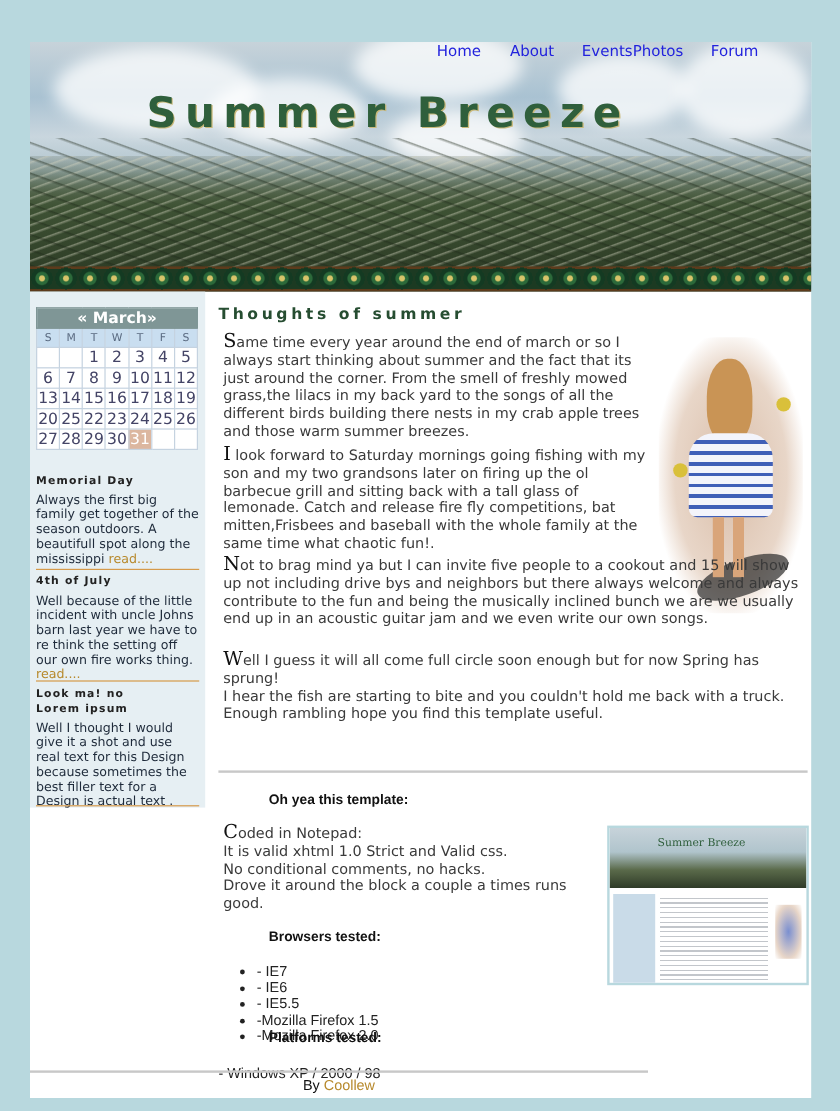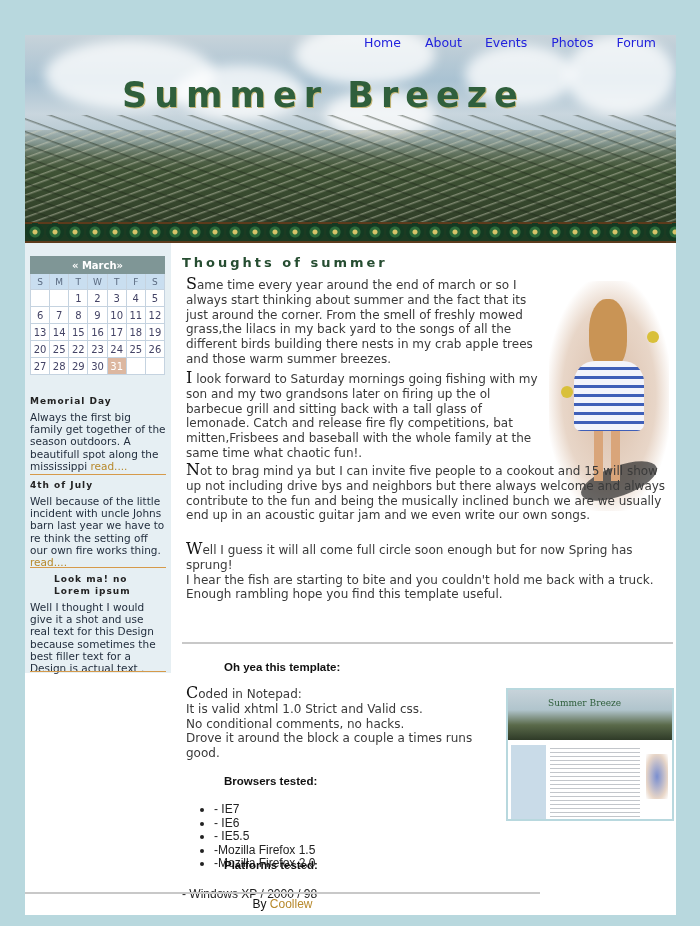--- a/index.html
+++ b/index.html
@@ -25,21 +25,21 @@
     font-size: 35px; letter-spacing: 7px; color: #2f5f3c; text-shadow: 1px 1px 0 #c9b97a; }
   #nav { position: absolute; top: 0; left: 330px; height: 16px; display: flex; }
   #nav a { font-family: "DejaVu Sans", sans-serif; font-size: 12.5px; color: #2222dd; text-decoration: none; margin-right: 0; display: inline-block; }
 
   
   #sidebar { position: absolute; left: 0; top: 208px; width: 146px; height: 430px; background: #e6eff3; }
   #cal { position: absolute; left: 5px; top: 13px; width: 135px; border-collapse: collapse; font-size: 10px; color: #4a4a6a; }
   #cal-head { background: #7f9696; color: #ffffff; text-align: center; height: 16px; font-weight: bold; font-size: 10px; }
   #cal-head span.arrow { color: #ffffff; }
   #cal th { background: #c9def0; color: #5a6a80; font-weight: normal; height: 16px; border: 1px solid #c5d3e0; font-size: 9px; }
-  #cal td { background: #ffffff; border: 1px solid #c5d3e0; text-align: center; height: 17px; width: 19px; font-size: 10px; color: #444466; }
+  #cal td { background: #ffffff; border: 1px solid #c5d3e0; text-align: center; height: 17px; width: 19px; font-size: 13px; color: #444466; }
   #cal td.today { background: #dcb7a0; color: #ffffff; }
 
   .side-block { position: absolute; left: 5px; width: 136px; }
   .side-title { font-size: 9px; font-weight: bold; letter-spacing: 1px; color: #222; line-height: 12px; }
   .side-text { font-size: 10.5px; color: #1e2a3a; line-height: 12.2px; margin-top: 4px; }
   .side-text .read { color: #b7892c; margin-top: 12px; }
   .side-hr { position: absolute; left: 5px; width: 136px; height: 1px; background: #d69a4a; }
 
   
   #main { position: absolute; left: 157px; top: 208px; width: 490px; }
@@ -88,21 +88,21 @@
     <div class="cloud" style="left:440px;top:10px;width:110px;height:60px;"></div>
     <div class="cloud" style="left:540px;top:0px;width:110px;height:80px;"></div>
     <div class="grass"></div>
     <div class="grass2"></div>
     <div id="border-strip"></div>
     <div id="site-title">Summer Breeze</div>
     <nav id="nav">
       <a href="#" style="margin-left:9px;">Home</a>
       <a href="#" style="margin-left:24px;">About</a>
       <a href="#" style="margin-left:23px;">Events</a>
-      <a href="#" style="margin-left:24px;text-align:center;">Photos</a>
+      <a href="#" style="text-align:center;">Photos</a>
       <a href="#" style="margin-left:23px;">Forum</a>
     </nav>
   </div>
 
   <div id="sidebar">
     <table id="cal">
       <tbody>
           <tr>
         <td id="cal-head" colspan="7" style="background:#7f9696;border:1px solid #7f9696;color:#fff;font-weight:bold;">
           <span class="arrow">«</span>
@@ -172,21 +172,21 @@
     </div>
     <div class="side-hr" style="top:231px;"></div>
 
     <div class="side-block" style="top:236px;">
       <div class="side-title">4th of July</div>
       <div class="side-text"><span>Well because of the little incident with uncle Johns barn last year we have to re think the setting off our own fire works thing. </span><a class="read">read....</a></div>
     </div>
     <div class="side-hr" style="top:324px;"></div>
 
     <div class="side-block" style="top:330px;">
-      <div class="side-title" style="width:100px;margin-left:24px;">Look ma! no Lorem ipsum</div>
+      <div class="side-title" style="width:100px;">Look ma! no Lorem ipsum</div>
       <div class="side-text">Well I thought I would give it a shot and use real text for this Design because sometimes the best filler text for a Design is actual text .</div>
     </div>
     <div class="side-hr" style="top:428px;"></div>
   </div>
 
   <div id="main">
     <h1 id="main-title">Thoughts of summer</h1>
 
     <div id="girl">
       <div class="g-shadow"></div>

